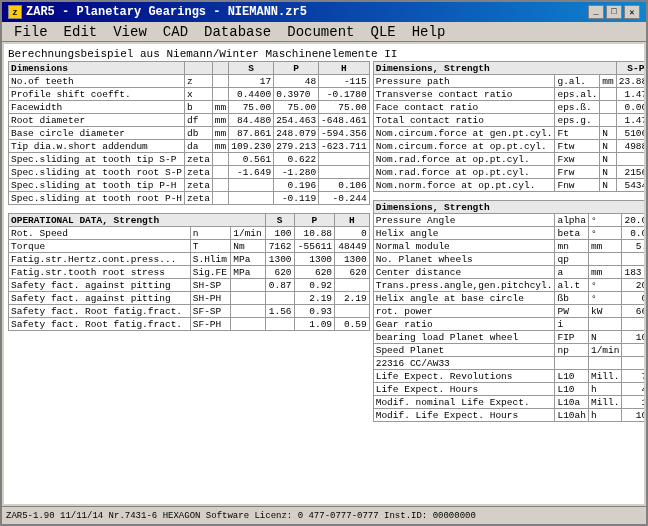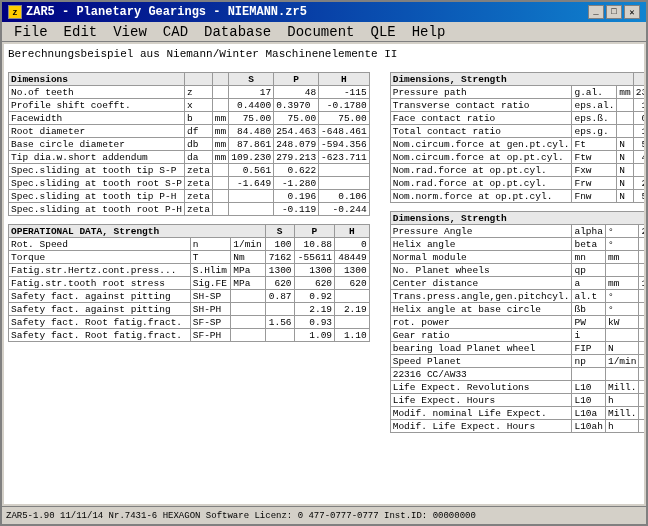--- a/index.html
+++ b/index.html
@@ -82,26 +82,26 @@
       background: white;
       flex: 1;
       margin: 2px;
       padding: 4px;
       overflow: hidden;
       display: flex;
       flex-direction: column;
     }
     .content-title {
       font-size: 11px;
-      margin-bottom: 12px;
+      margin-bottom: 1px;
       font-weight: normal;
     }
     .main-layout {
       display: flex;
-      gap: 20px;
+      gap: 3px;
       flex: 1;
     }
     .left-panel {
       flex: 1;
       display: flex;
       flex-direction: column;
       gap: 4px;
     }
     .right-panel {
       width: 280px;
@@ -333,21 +333,21 @@
                 <td style="text-align:right">1.56</td>
                 <td style="text-align:right">0.93</td>
                 <td></td>
             </tr>
             <tr>
               <td>Safety fact. Root fatig.fract.</td>
                 <td>SF-PH</td>
                 <td></td>
                 <td></td>
                 <td style="text-align:right">1.09</td>
-                <td style="text-align:right">1.10</td>
+                <td style="text-align:right">0.59</td>
             </tr>
           </tbody>
         </table>
 
       </div>
 
       <div class="right-panel">
 
         <table>
           <thead>

